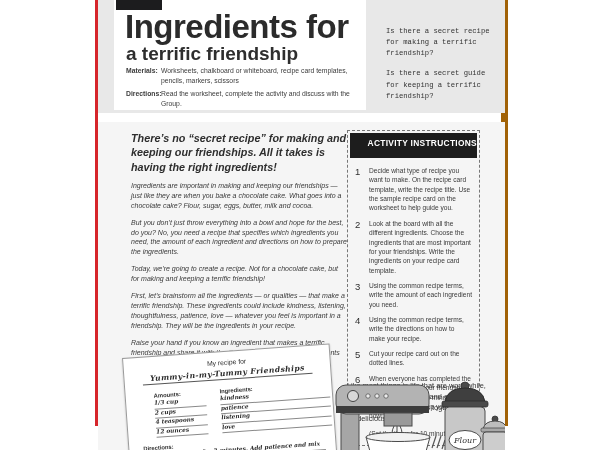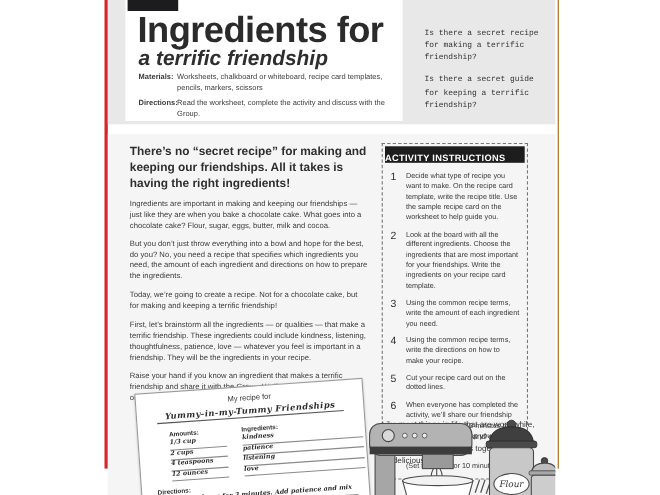--- a/index.html
+++ b/index.html
@@ -2,46 +2,46 @@
 <html><head>
 <meta charset="utf-8">
 <style>
   * { margin:0; padding:0; box-sizing:border-box; }
   html,body { width:600px; height:450px; }
   body { font-family:"Liberation Sans", sans-serif; background:#ffffff; color:#3a3a3a; }
   .screen { position:relative; width:600px; height:450px; overflow:hidden; background:#fff; }
 
   
   .page { position:absolute; left:95px; top:0; width:413px; height:426px;
-          border-left:3px solid #d6252b; border-right:1px solid #a16207; background:#fff; }
+          border-left:3px solid #d6252b; border-right:7px solid #a16207; background:#fff; }
 
   
   .header { position:absolute; left:0; top:0; width:407px; height:113px; background:#e8e8e8; }
   .title-box { position:absolute; left:16px; top:0; width:252px; height:110px; background:#ffffff; }
   .black-tab { position:absolute; left:2px; top:0; width:46px; height:10px; background:#1c1c1e; }
   .page-title { position:absolute; left:11px; top:8px; font-size:33px; font-weight:600; color:#2b2b2b; letter-spacing:-0.5px; white-space:nowrap; }
-  .page-subtitle { position:absolute; left:12px; top:43px; font-size:19px; font-weight:600; color:#2e2e2e; white-space:nowrap;font-style:italic; }
+  .page-subtitle { position:absolute; left:12px; top:43px; font-size:19px; font-weight:600; color:#2e2e2e; white-space:nowrap; }
   .meta-row { position:absolute; left:12px; display:flex; width:235px; font-size:6.8px; line-height:1.5; color:#3c3c3c; }
   .meta-row.materials { top:66px; }
   .meta-row.directions { top:89px; }
   .meta-label { width:35px; flex:0 0 35px; font-weight:bold; }
   .meta-value { flex:1; }
   .questions { position:absolute; left:288px; top:26px; width:112px; font-size:7.2px; line-height:1.55; color:#333; }
   .questions p { margin-bottom:9px;font-family:Liberation Mono, monospace; }
 
   
   .main { position:absolute; left:0; top:122px; width:407px; height:328px; background:#f5f5f5; overflow:hidden; }
 
-  .left-col { position:absolute; left:20px; top:9px; width:216px; }
+  .left-col { position:absolute; left:33px; top:9px; width:216px;font-style:italic; }
   .intro-heading { font-size:10.8px; line-height:1.32; font-weight:bold; color:#2e2e2e; margin-bottom:7px; }
   .left-col p { font-size:7px; line-height:1.42; margin-bottom:7px; color:#3a3a3a; }
 
   .activity-box { position:absolute; left:249px; top:8px; width:133px; border:1px dashed #777; padding-bottom:4px; background:transparent; }
-  .activity-header { margin:2px 2px 8px 2px; background:#1d1d1d; color:#ffffff; text-align:left;
-                     font-size:8.4px; font-weight:bold; letter-spacing:0.3px; padding:5px 0 0 0; }
+  .activity-header { margin:2px 2px 8px 2px; background:#1d1d1d; color:#ffffff; text-align:right;
+                     font-size:8.4px; font-weight:bold; letter-spacing:0.3px; padding:5px 0 10px 0; }
   .step { display:flex; padding:0 7px 0 7px; margin-bottom:6px; }
   .step-num { flex:0 0 14px; font-size:9.5px; color:#2f2f2f; }
   .step-text { flex:1; font-size:6.6px; line-height:1.42; color:#3a3a3a; }
   .timer-note { font-size:6.6px; color:#3a3a3a; margin:9px 0 4px 21px; }
   .closing { position:absolute; left:249px; top:258px; width:142px; font-size:7.4px; line-height:1.5; color:#333; }
 
   
   .recipe-card { position:absolute; left:24px; top:236px; width:208px; height:130px; background:#ffffff;
                  border:1px solid #9a9a9a; box-shadow:0 1px 2px rgba(0,0,0,0.25);
                  transform:rotate(-4deg); transform-origin:0 0; z-index:2; padding-top:7px; }

